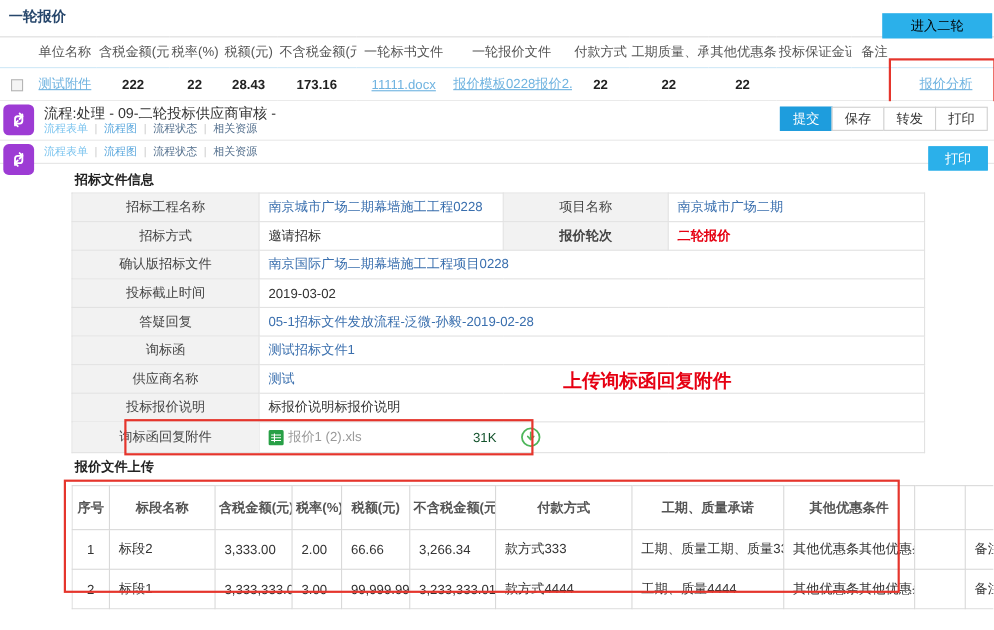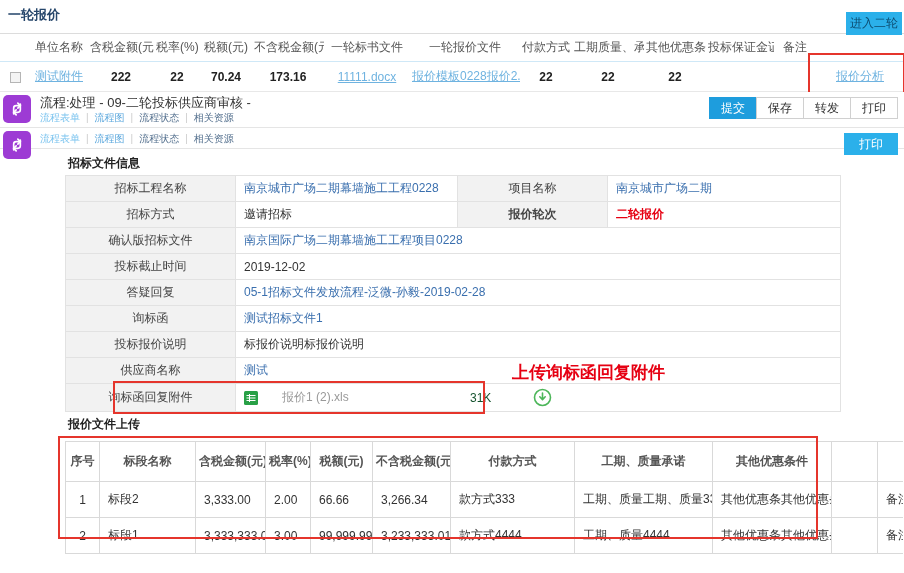--- a/index.html
+++ b/index.html
@@ -6,22 +6,22 @@
   html,body { margin:0; padding:0; }
   body {
     width:904px; height:573px; overflow:hidden; position:relative;
     background:#fff; color:#333;
     font-family:"Liberation Sans","DejaVu Sans",sans-serif; font-size:12px;
   }
   a { cursor:pointer; }
 
   
   .fr-title { padding:6px 0 0 8px; font-weight:bold; font-size:13px; color:#26466b; }
-  .enter-btn { position:absolute; top:12px; right:2px; background:#2bb0ea; color:#0c4a6e;
-    padding:3px 4px; font-size:12px; border:none; cursor:pointer; }
+  .enter-btn { position:absolute; top:12px; right:2px; background:#2bb0ea; color:#000000;
+    padding:3px 26px; font-size:12px; border:none; cursor:pointer; }
   table.fr { width:904px; border-collapse:collapse; table-layout:fixed; margin-top:9px; }
   table.fr th { font-weight:normal; color:#555; padding:5px 2px;
     border-top:1px solid #dcdcdc; border-bottom:1px solid #cfe8f7;
     white-space:nowrap; overflow:hidden; }
   table.fr td { padding:6px 2px; border-bottom:1px solid #e8e8e8; text-align:center;
     white-space:nowrap; overflow:hidden; }
   .num { font-weight:bold; color:#222; }
   a.lk { color:#6fb3e0; text-decoration:underline; }
   .cb { display:inline-block; width:11px; height:11px; border:1px solid #b5b5b5;
     background:#f4f4f4; vertical-align:middle; cursor:pointer; }
@@ -51,21 +51,21 @@
   table.info { width:775px; border-collapse:collapse; table-layout:fixed; }
   table.info td { border:1px solid #e2e2e2; padding:4px 8px; height:23px;
     white-space:nowrap; overflow:hidden; }
   table.info td.lbl { background:#f2f2f2; text-align:center; color:#444;margin-top:30px; }
   .val-blue { color:#3a6fae; }
   .red-text { color:#e60012; font-weight:bold; }
   td.lbl-attach { overflow:visible !important; position:relative; }
   .redbox-attach { position:absolute; left:47px; top:-3px; width:372px; height:33px;
     border:2px solid #e5352c; pointer-events:none; z-index:2; }
   .attach-row td { height:29px; }
-  .attach-flex { display:flex; align-items:center;gap:20px; }
+  .attach-flex { display:flex; align-items:center; }
   .attach-name { color:#999; margin-left:4px; width:168px; }
   .attach-size { color:#14532d; }
   .dl-icon { margin-left:22px; display:inline-flex; cursor:pointer; }
   td.supplier-cell { position:relative; overflow:visible !important; }
   .ann { position:absolute; font-family:"Liberation Serif","DejaVu Serif",serif;
     font-size:17px; font-weight:600; color:#e60012; white-space:nowrap; z-index:3; }
   .ann1 { left:276px; top:3px; }
   .ann2 { left:478px; top:-22px; }
 
   
@@ -119,21 +119,21 @@
       <th>备注</th>
       <th></th>
     </tr>
   </thead>
   <tbody>
     <tr>
       <td><span class="cb"></span></td>
       <td><a class="lk">测试附件</a></td>
       <td class="num">222</td>
       <td class="num">22</td>
-      <td class="num">70.24</td>
+      <td class="num">28.43</td>
       <td class="num">173.16</td>
       <td><a class="lk">11111.docx</a></td>
       <td><a class="lk">报价模板0228报价2.xls</a></td>
       <td class="num">22</td>
       <td class="num">22</td>
       <td class="num">22</td>
       <td></td>
       <td></td>
       <td class="analysis-cell">
         <a class="lk">报价分析</a>
@@ -203,40 +203,40 @@
       <td>邀请招标</td>
       <td class="lbl red-text">报价轮次</td>
       <td class="red-text">二轮报价</td>
     </tr>
     <tr>
       <td class="lbl">确认版招标文件</td>
       <td class="val-blue" colspan="3">南京国际广场二期幕墙施工工程项目0228</td>
     </tr>
     <tr>
       <td class="lbl">投标截止时间</td>
-      <td colspan="3">2019-12-02</td>
+      <td colspan="3">2019-03-02</td>
     </tr>
     <tr>
       <td class="lbl">答疑回复</td>
       <td class="val-blue" colspan="3">05-1招标文件发放流程-泛微-孙毅-2019-02-28</td>
     </tr>
     <tr>
       <td class="lbl">询标函</td>
       <td class="val-blue" colspan="3">测试招标文件1</td>
-    </tr>
-    <tr>
-      <td class="lbl">投标报价说明</td>
-      <td colspan="3">标报价说明标报价说明</td>
     </tr>
     <tr>
       <td class="lbl">供应商名称</td>
       <td colspan="3" class="supplier-cell">
         <span class="val-blue">测试</span>
         <span class="ann ann1">上传询标函回复附件</span>
       </td>
+    </tr>
+    <tr>
+      <td class="lbl">投标报价说明</td>
+      <td colspan="3">标报价说明标报价说明</td>
     </tr>
     <tr class="attach-row">
       <td class="lbl lbl-attach">
         <span>询标函回复附件</span>
         <div class="redbox-attach"></div>
       </td>
       <td colspan="3">
         <div class="attach-flex">
           <span style="display:inline-flex">
             <svg width="14" height="14" viewBox="0 0 14 14">

